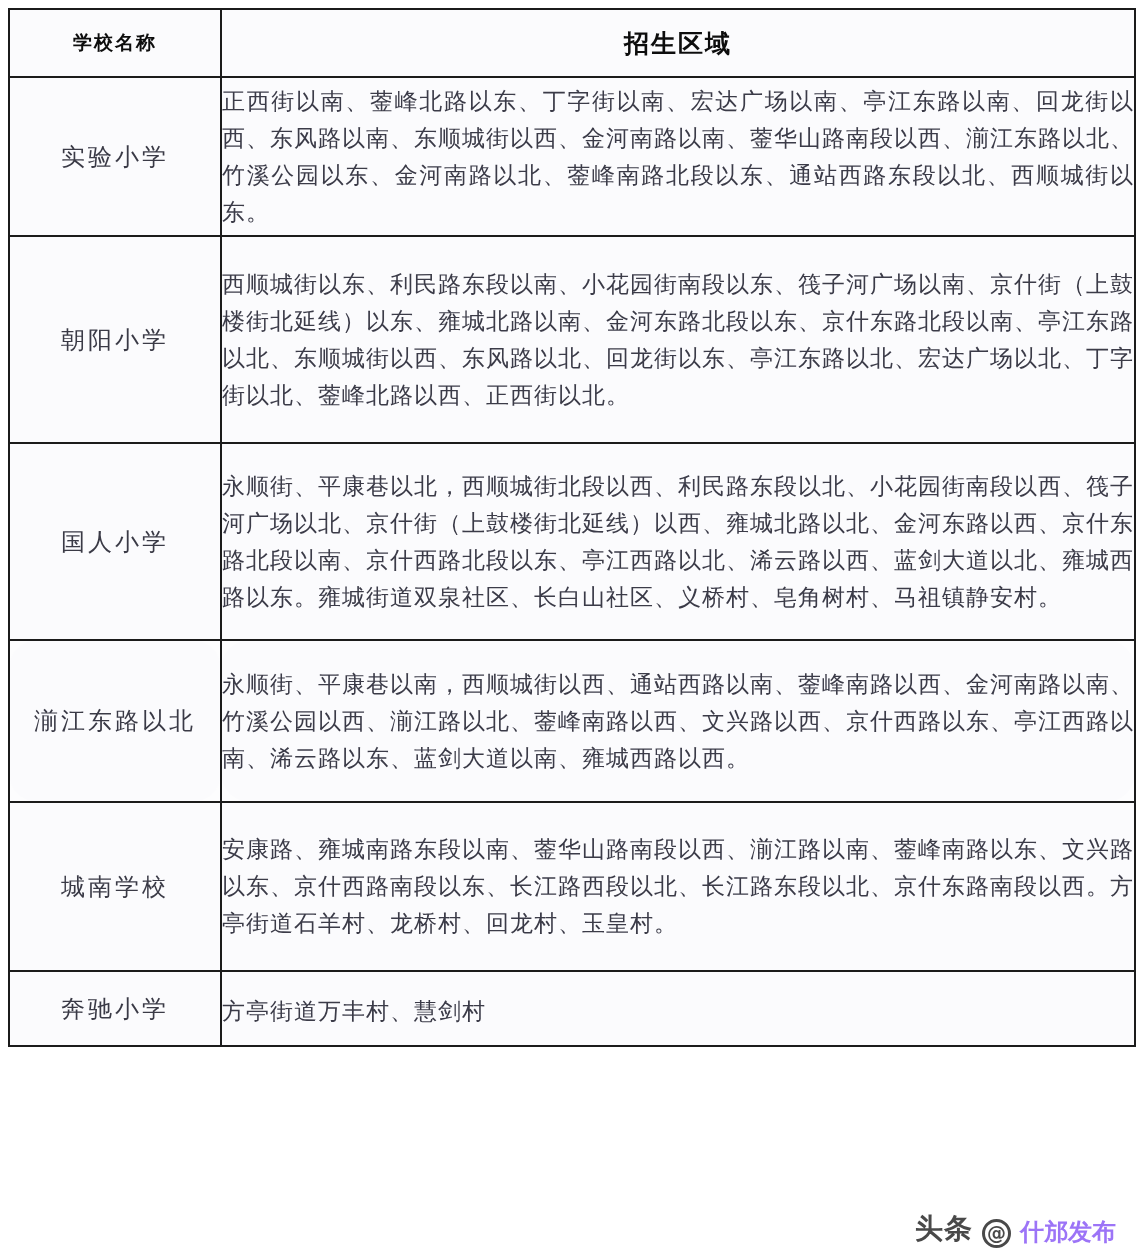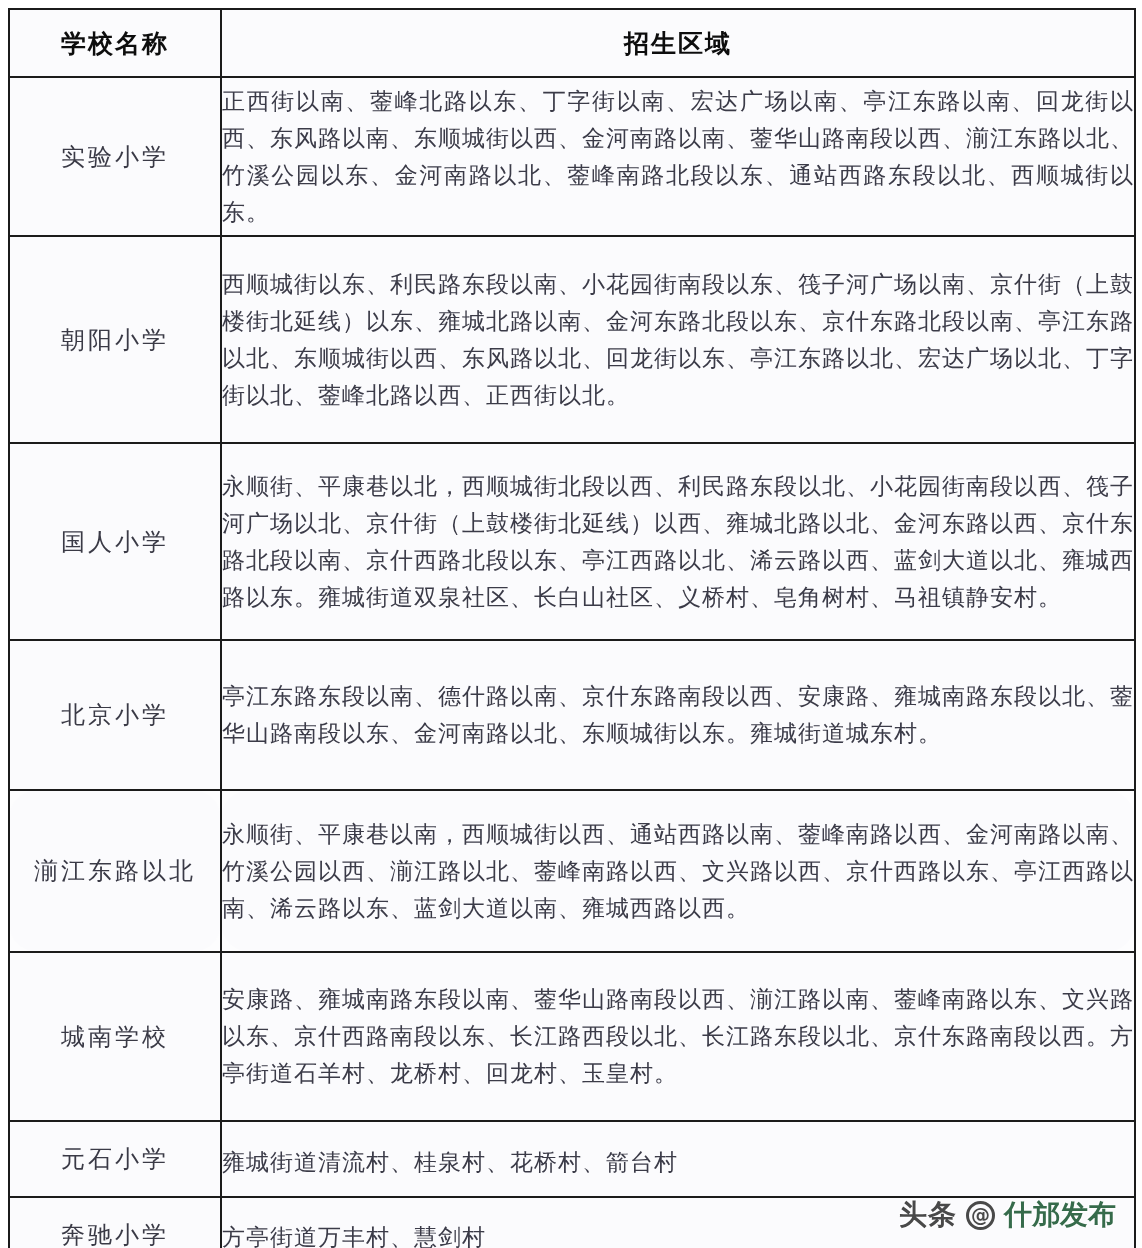--- a/index.html
+++ b/index.html
@@ -49,21 +49,21 @@
 
   
   .hdr-cell {
     height: 66px;
     text-align: center;
     font-weight: 700;
     color: #0d0d0d;
     letter-spacing: 2px;
   }
   .hdr-school {
-    font-size: 25px;
+    font-size: 19px;
     margin-top: 12px;
   }
   .hdr-area {
     font-size: 25px;
   }
 
   
   .school-cell {
     text-align: center;
     color: #3a3a46;
@@ -97,23 +97,23 @@
   tr.r-3 td { height: 148px; }
   tr.r-4 td { height: 160px; border-radius: 29px; }
   tr.r-5 td { height: 167px; }
   tr.r-6 td { height: 68px; }
   tr.r-7 td { height: 67px; }
 
   
   .watermark {
     position: absolute;
     right: 26px;
-    bottom: 14px;
+    bottom: 0;
     display: flex;
-    align-items: center;
+    align-items: flex-end;
     gap: 9px;
     pointer-events: none;
     opacity: 0.85;
   }
   .wm-brand {
     font-size: 28px;
     font-weight: 700;
     color: #2a2a2a;
     letter-spacing: 1px;
     text-shadow: 1px 1px 0 #ffffff, -1px -1px 0 #ffffff;
@@ -126,23 +126,23 @@
     display: inline-flex;
     align-items: center;
     justify-content: center;
     font-size: 19px;
     font-weight: 700;
     color: #2a2a2a;
     line-height: 1;
     box-sizing: border-box;
   }
   .wm-handle {
-    font-size: 28px;
+    font-size: 24px;
     font-weight: 700;
-    color: #14532d;
+    color: #8b5cf6;
     letter-spacing: 0px;
     text-shadow: 1px 1px 0 #ffffff, -1px -1px 0 #ffffff;
   }
 </style>
 </head>
 <body>
 
 <div class="sheet">
 
   <table class="enroll">
@@ -162,35 +162,27 @@
         <td class="area-cell">正西街以南、蓥峰北路以东、丁字街以南、宏达广场以南、亭江东路以南、回龙街以西、东风路以南、东顺城街以西、金河南路以南、蓥华山路南段以西、湔江东路以北、竹溪公园以东、金河南路以北、蓥峰南路北段以东、通站西路东段以北、西顺城街以东。</td>
       </tr>
       <tr class="r-1">
         <td class="school-cell">朝阳小学</td>
         <td class="area-cell">西顺城街以东、利民路东段以南、小花园街南段以东、筏子河广场以南、京什街（上鼓楼街北延线）以东、雍城北路以南、金河东路北段以东、京什东路北段以南、亭江东路以北、东顺城街以西、东风路以北、回龙街以东、亭江东路以北、宏达广场以北、丁字街以北、蓥峰北路以西、正西街以北。</td>
       </tr>
       <tr class="r-2">
         <td class="school-cell">国人小学</td>
         <td class="area-cell">永顺街、平康巷以北，西顺城街北段以西、利民路东段以北、小花园街南段以西、筏子河广场以北、京什街（上鼓楼街北延线）以西、雍城北路以北、金河东路以西、京什东路北段以南、京什西路北段以东、亭江西路以北、浠云路以西、蓝剑大道以北、雍城西路以东。雍城街道双泉社区、长白山社区、义桥村、皂角树村、马祖镇静安村。</td>
       </tr>
-      <tr class="r-3">
-        <td class="school-cell">北京小学</td>
-        <td class="area-cell">亭江东路东段以南、德什路以南、京什东路南段以西、安康路、雍城南路东段以北、蓥华山路南段以东、金河南路以北、东顺城街以东。雍城街道城东村。</td>
-      </tr>
       <tr class="r-4">
         <td class="school-cell">湔江东路以北</td>
         <td class="area-cell">永顺街、平康巷以南，西顺城街以西、通站西路以南、蓥峰南路以西、金河南路以南、竹溪公园以西、湔江路以北、蓥峰南路以西、文兴路以西、京什西路以东、亭江西路以南、浠云路以东、蓝剑大道以南、雍城西路以西。</td>
       </tr>
       <tr class="r-5">
         <td class="school-cell">城南学校</td>
         <td class="area-cell">安康路、雍城南路东段以南、蓥华山路南段以西、湔江路以南、蓥峰南路以东、文兴路以东、京什西路南段以东、长江路西段以北、长江路东段以北、京什东路南段以西。方亭街道石羊村、龙桥村、回龙村、玉皇村。</td>
-      </tr>
-      <tr class="r-6">
-        <td class="school-cell">元石小学</td>
-        <td class="area-cell short">雍城街道清流村、桂泉村、花桥村、箭台村</td>
       </tr>
       <tr class="r-7">
         <td class="school-cell">奔驰小学</td>
         <td class="area-cell short">方亭街道万丰村、慧剑村</td>
       </tr>
     </tbody>
   </table>
 
   <div class="watermark">
     <span class="wm-brand">头条</span>

